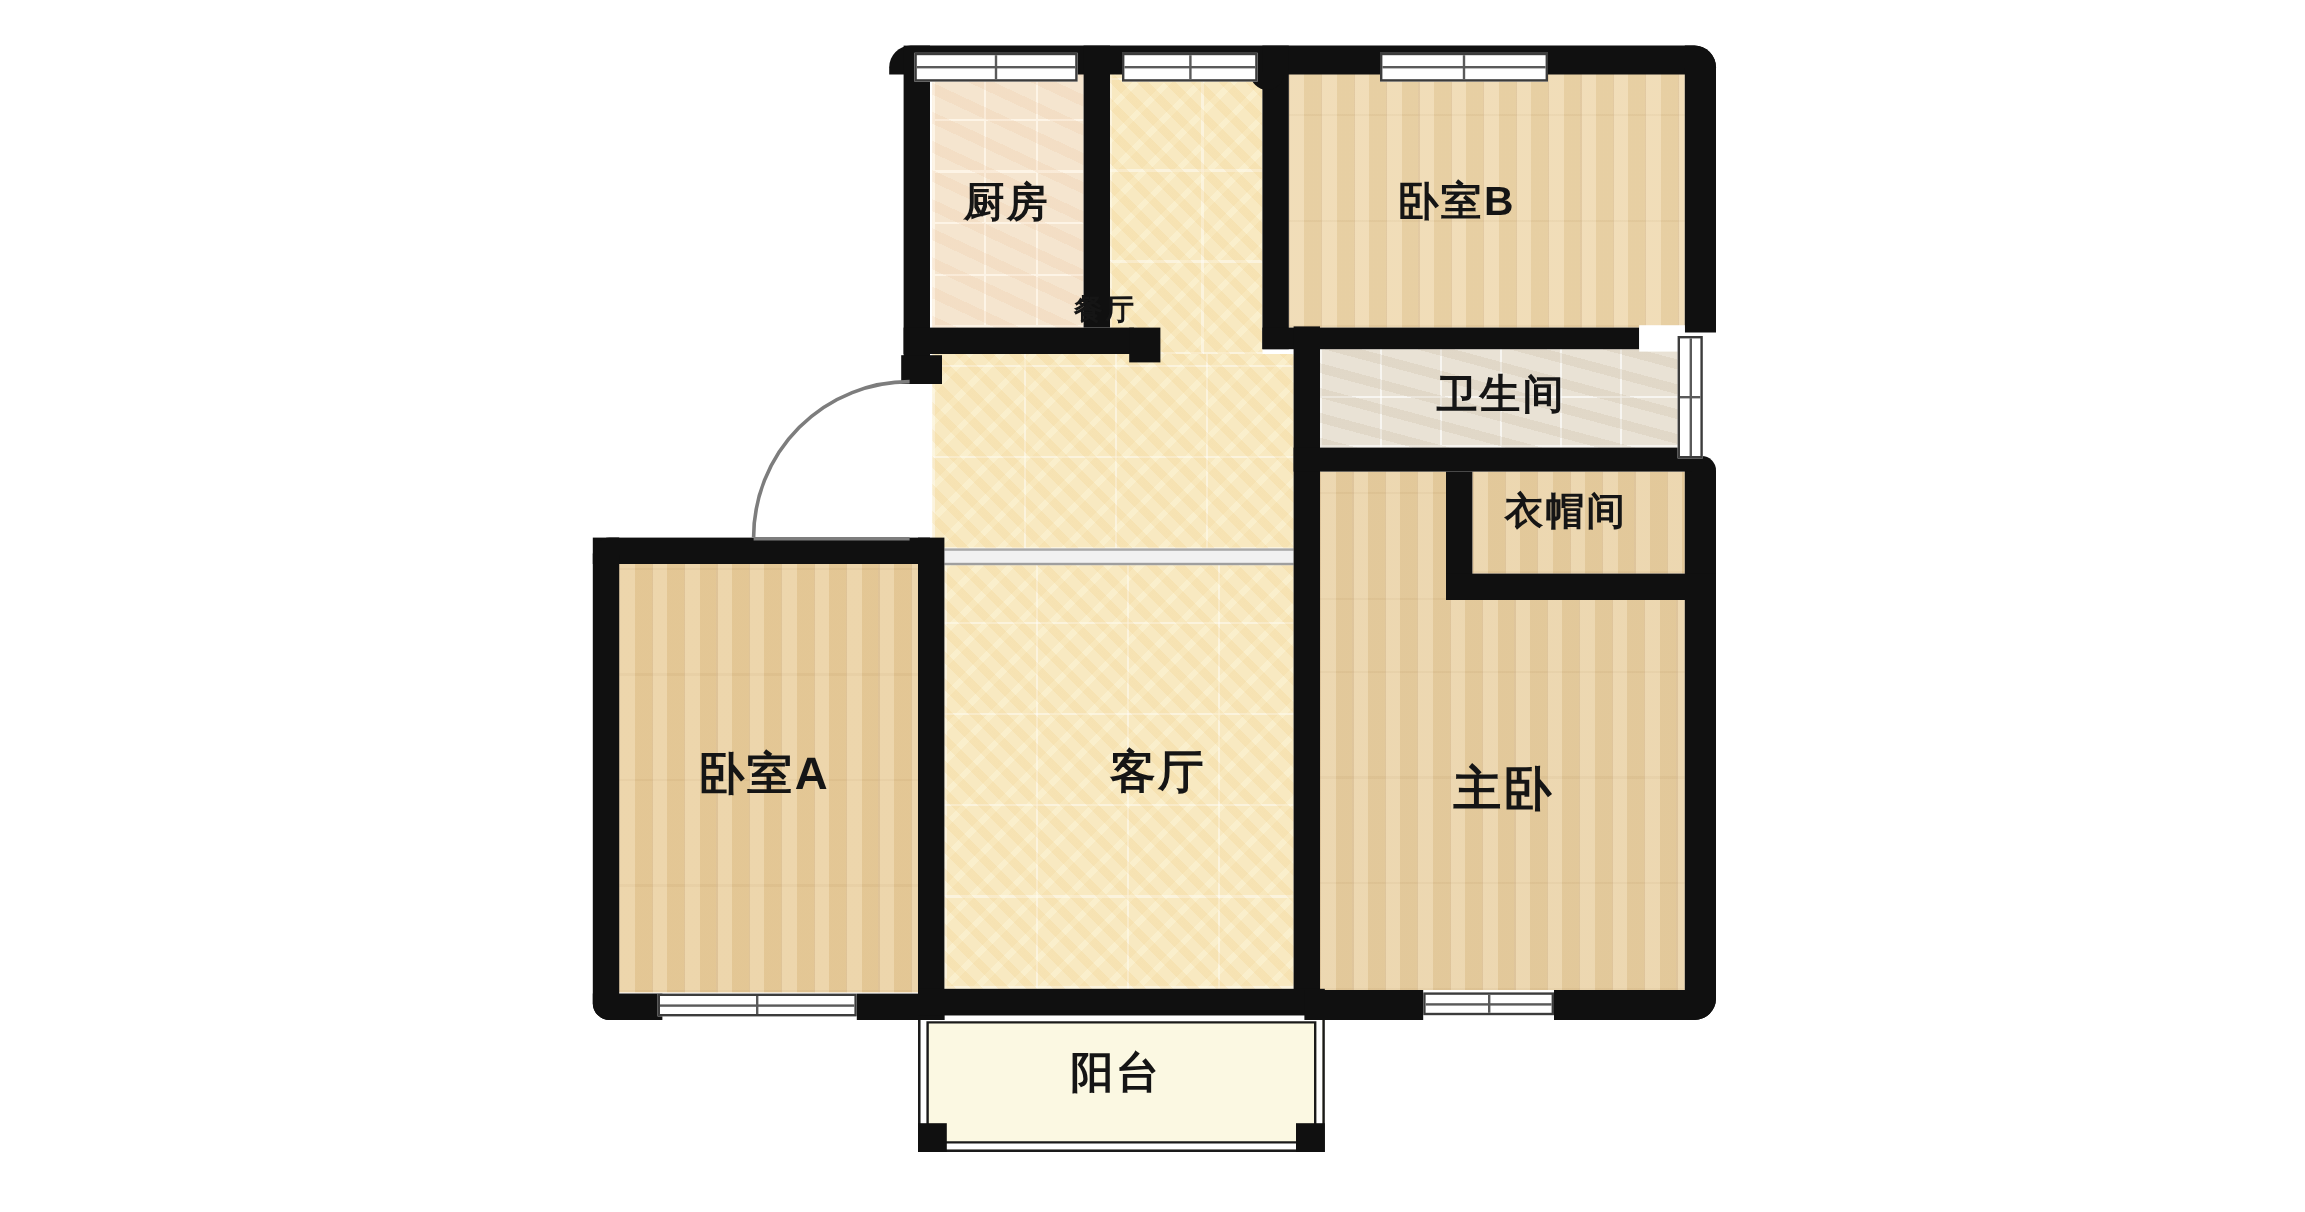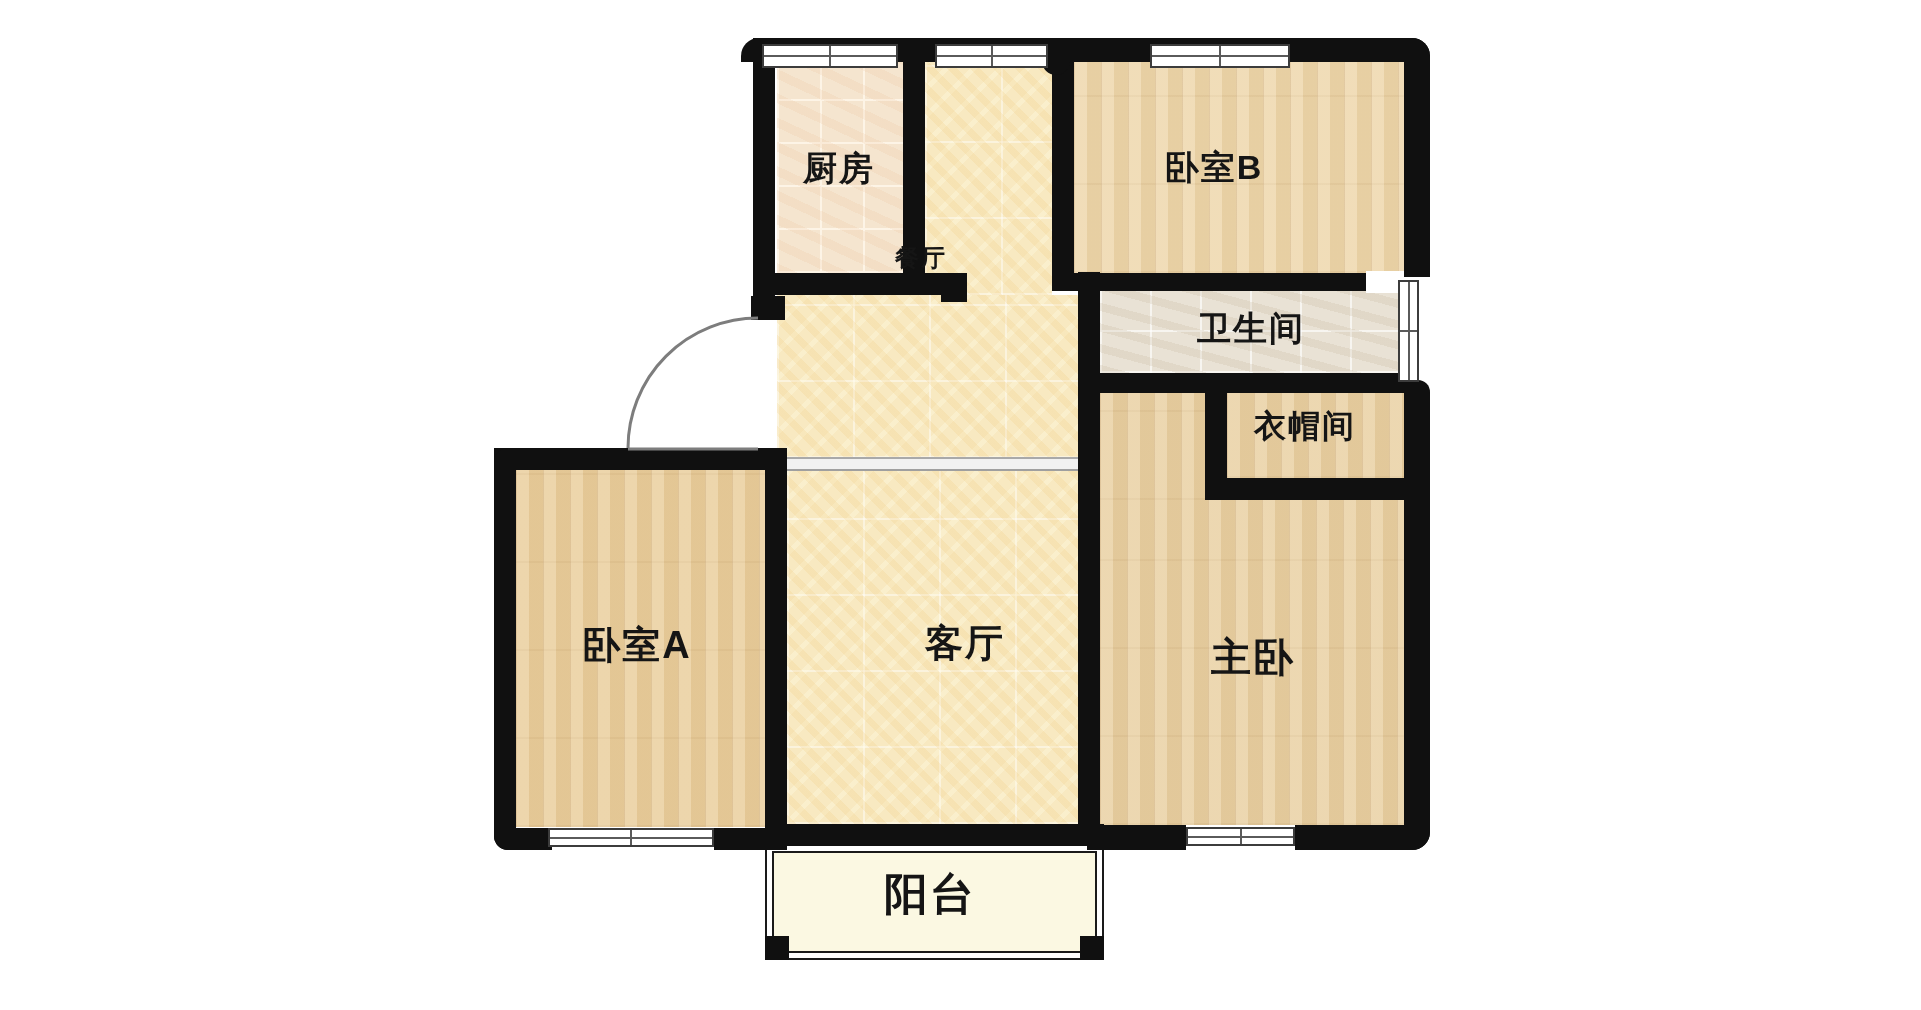--- a/index.html
+++ b/index.html
@@ -183,15 +183,15 @@
   </svg>
 
   <div class="room-label" style="left:839px;top:169px;font-size:34px;">厨房</div>
   <div class="room-label" style="left:921px;top:258px;font-size:24px;">餐厅</div>
   <div class="room-label" style="left:1201px;top:168px;font-size:34px;margin-left:13px;">卧室B</div>
   <div class="room-label" style="left:1251px;top:329px;font-size:34px;">卫生间</div>
   <div class="room-label" style="left:1305px;top:427px;font-size:32px;">衣帽间</div>
   <div class="room-label" style="left:1253px;top:657px;font-size:40px;">主卧</div>
   <div class="room-label" style="left:637px;top:645px;font-size:38px;">卧室A</div>
   <div class="room-label" style="left:933px;top:643px;font-size:38px;margin-left:32px;">客厅</div>
-  <div class="room-label" style="left:930px;top:894px;font-size:44px;">阳台</div>
+  <div class="room-label" style="left:930px;top:894px;font-size:36px;">阳台</div>
 
 </div>
 
 </body></html>

